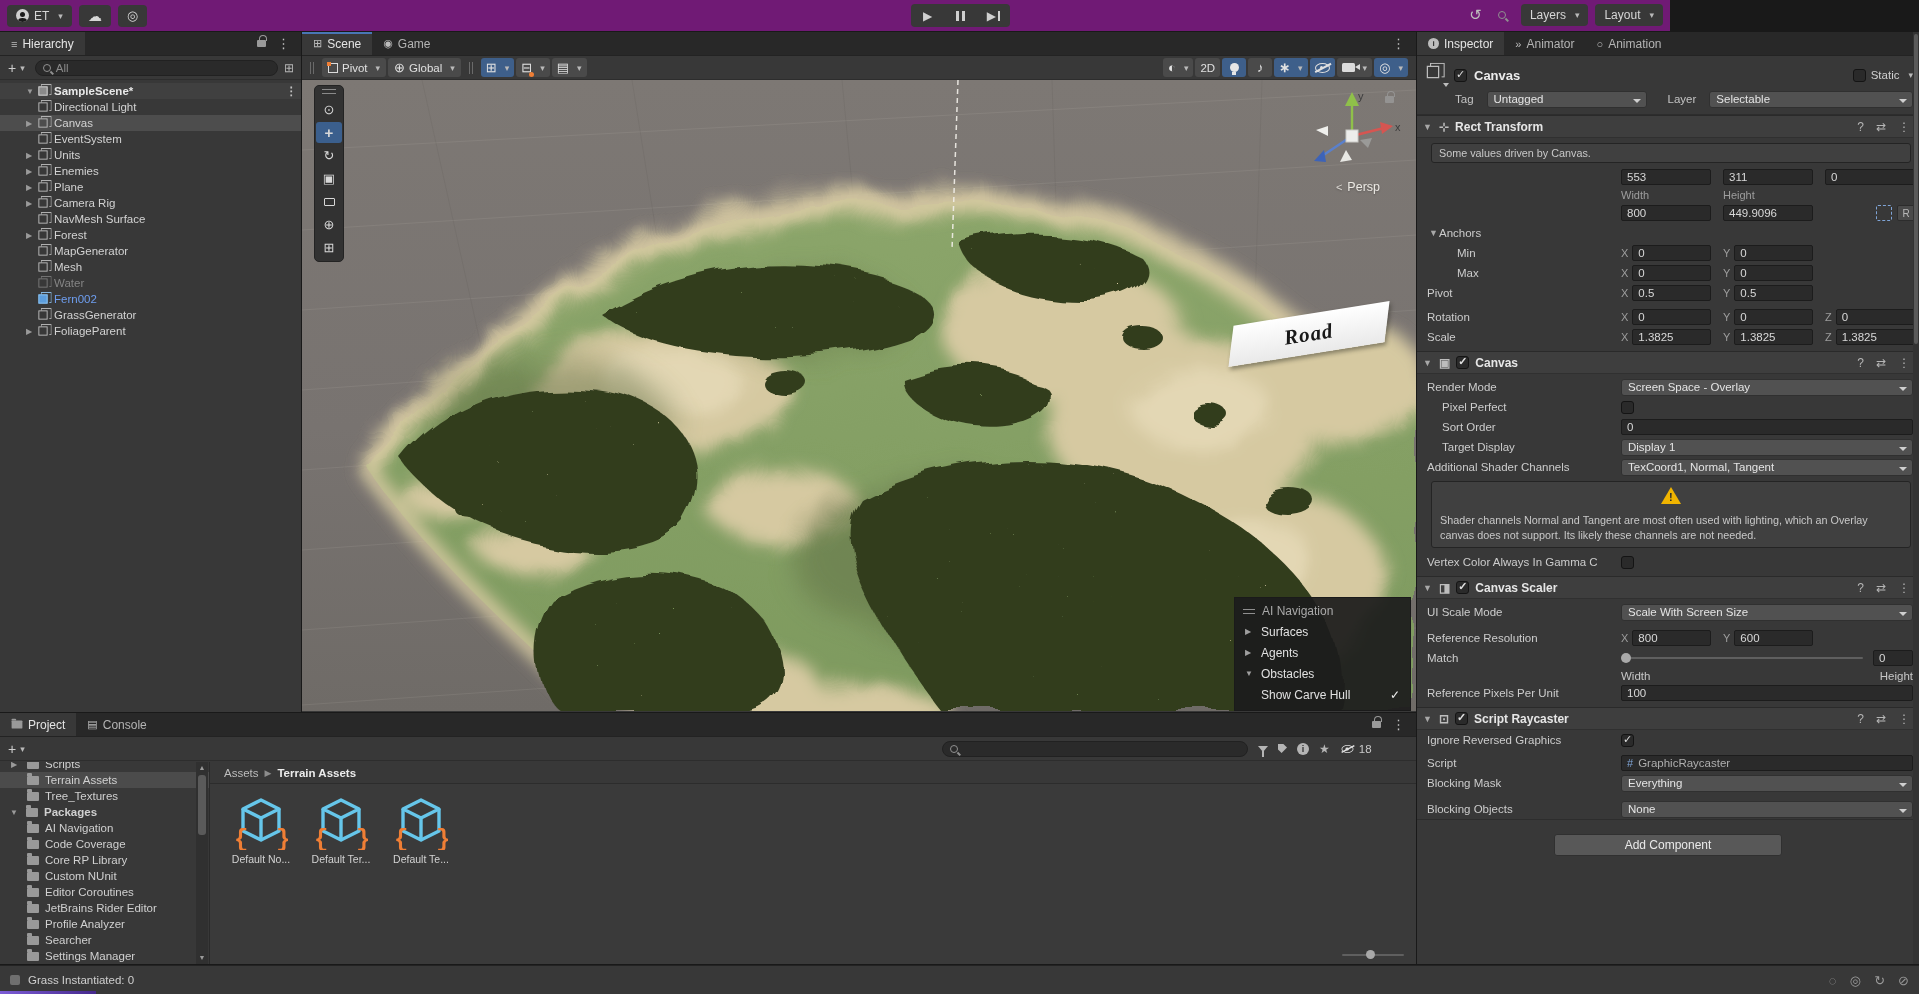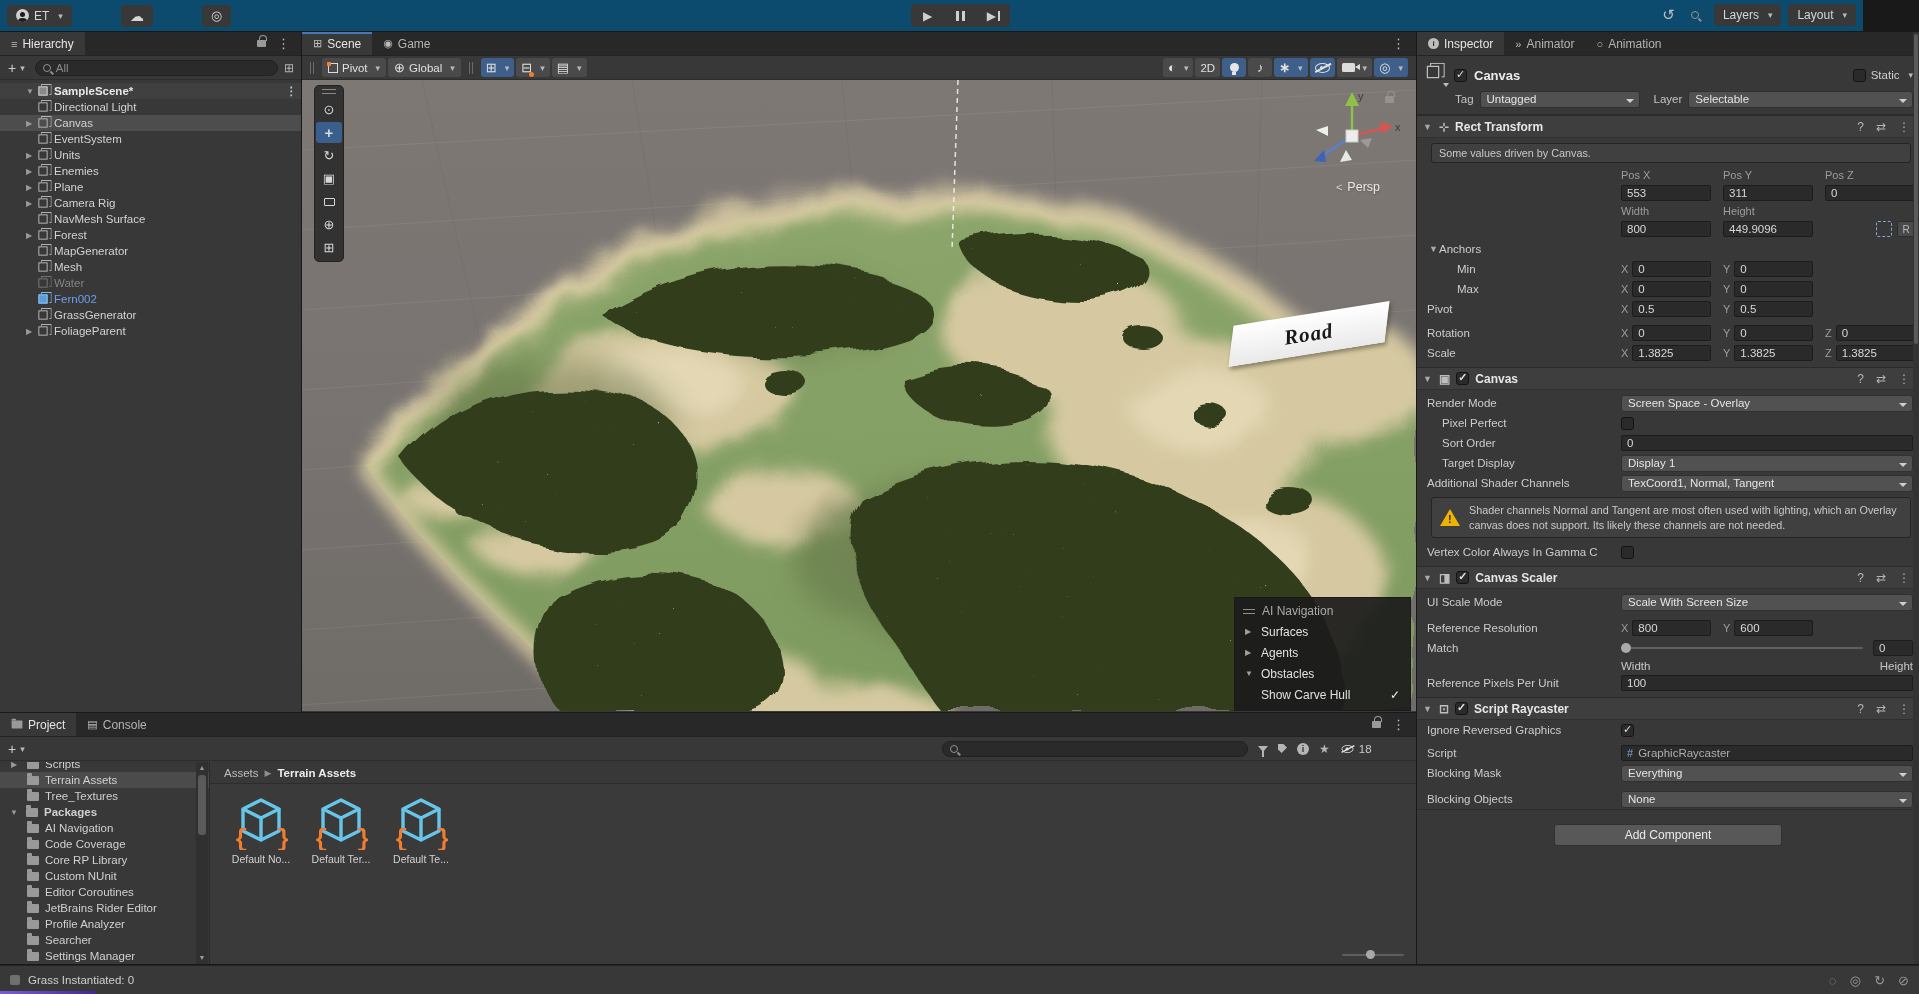--- a/index.html
+++ b/index.html
@@ -31,21 +31,21 @@
   .icon-eye::after { content:""; position:absolute; left:4px; top:2px; width:3.5px; height:3.5px; border-radius:50%; background:#e0e0e0; }
   .icon-eye.slash::before { content:""; position:absolute; left:-2px; top:3px; width:18px; height:1.6px; background:#e0e0e0; transform:rotate(-28deg); }
   .icon-cam { width:13px; height:9px; background:#dcdcdc; border-radius:1.5px; position:relative; }
   .icon-cam::after { content:""; position:absolute; right:-5px; top:1px; border-top:3.5px solid transparent; border-bottom:3.5px solid transparent; border-right:5px solid #dcdcdc; }
   .icon-bulb { width:9px; height:9px; background:#e6e6e6; border-radius:50%; position:relative; }
   .icon-bulb::after { content:""; position:absolute; left:2.2px; bottom:-3.4px; width:4.6px; height:3px; background:#e6e6e6; }
   .icon-pivot { width:10px; height:10px; border:1.4px solid #dcdcdc; position:relative; }
   .icon-pivot::after { content:""; position:absolute; left:-2px; top:-2px; width:4px; height:4px; background:#ef7e35; }
 
   
-  .topbar { position:absolute; left:0; top:0; width:1863px; height:31px; background:#0c4a6e; display:flex; align-items:center;gap:42px; }
+  .topbar { position:absolute; left:0; top:0; width:1670px; height:31px; background:#701a75; display:flex; align-items:center; }
   .tb-btn { background:#383838; border-radius:4px; height:22px; display:flex; align-items:center; gap:5px; padding:0 9px;
             color:#d6d6d6; font-size:12px; margin-left:7px; cursor:default; }
   .icon-person { width:13px; height:13px; border-radius:50%; background:#cfcfcf; position:relative; overflow:hidden; }
   .icon-person::before { content:""; position:absolute; left:4px; top:2.5px; width:5px; height:5px; border-radius:50%; background:#1b1b1b; }
   .icon-person::after { content:""; position:absolute; left:2px; top:8.5px; width:9px; height:6px; border-radius:50% 50% 0 0; background:#1b1b1b; }
   .tb-center { position:absolute; left:911px; top:4px; display:flex; }
   .tb-play { width:33px; height:23px; background:#383838; display:flex; align-items:center; justify-content:center; color:#cfcfcf; font-size:12px; }
   .tb-play:first-child { border-radius:4px 0 0 4px; }
   .tb-play:last-child { border-radius:0 4px 4px 0; }
   .pbar { width:3px; height:10px; background:#cfcfcf; margin:0 1.5px; display:inline-block; }
@@ -126,37 +126,37 @@
   .ainav-carve .ck { margin-left:auto; color:#ececec; font-size:12px; }
 
   
   .insp-head { padding:6px 6px 4px 8px; border-bottom:1px solid #2d2d2d; }
   .ih-row1 { display:flex; align-items:center; gap:7px; height:26px; }
   .obj-icon { position:relative; width:22px; height:22px; flex:none; }
   .obj-icon .icon-ucube { position:absolute; left:3px; top:3px; transform:scale(1.25); }
   .obj-icon::after { content:""; position:absolute; right:-2px; bottom:-1px; border-left:3.5px solid transparent; border-right:3.5px solid transparent; border-top:4px solid #bdbdbd; }
   .objname { font-size:13px; font-weight:bold; color:#ececec; flex:1; }
   .static-group { display:flex; align-items:center; gap:5px; color:#cfcfcf; font-size:11.5px; }
-  .ih-row2 { display:flex; align-items:center; gap:6px; height:22px; padding-left:30px; font-size:11.5px; color:#c3c3c3; }
+  .ih-row2 { display:flex; align-items:center; gap:13px; height:22px; padding-left:30px; font-size:11.5px; color:#c3c3c3; }
   .comp-header { height:23px; display:flex; align-items:center; background:#3e3e3e; border-top:1px solid #2a2a2a; border-bottom:1px solid #303030; font-weight:bold; font-size:12px; color:#e6e6e6; padding:0 6px; gap:6px; }
   .comp-header .fold { font-size:9px; color:#a8a8a8; width:10px; }
   .comp-header .cicon { font-size:12px; color:#bdbdbd; }
   .comp-header .hsp { flex:1; }
   .comp-header .hic { color:#b5b5b5; font-size:12px; font-weight:normal; padding:0 3px; }
   .insp-row { display:flex; align-items:center; min-height:20px; padding-left:10px; padding-right:6px; font-size:11.5px; color:#cccccc; }
   .insp-label { width:194px; flex:none; white-space:nowrap; overflow:hidden; }
   .insp-label.ind { padding-left:15px; }
   .insp-label.ind2 { padding-left:30px; }
   .fcols { display:flex; gap:12px; flex:1; }
   .slot { width:90px; display:flex; align-items:center; }
   .slot .tf { flex:1; }
   .collab { color:#9d9d9d; font-size:11px; }
   .ax { color:#9d9d9d; margin-right:4px; font-size:11px; }
   .helpbox { margin:5px 8px 4px 14px; background:#404040; border:1px solid #242424; border-radius:3px; padding:3px 7px; font-size:10.8px; color:#c8c8c8; }
-  .warnbox { margin:4px 8px 4px 14px; background:#404040; border:1px solid #242424; border-radius:3px; padding:5px 8px; display:flex; gap:9px; align-items:center; font-size:10.8px; color:#c8c8c8; line-height:1.35; }
+  .warnbox { margin:4px 8px 4px 14px; background:#404040; border:1px solid #242424; border-radius:3px; padding:5px 8px; display:flex; gap:9px; align-items:center; font-size:10.8px; color:#c8c8c8; line-height:1.35;flex-direction:column; }
   .anchorbtn { width:16px; height:16px; border:1.4px dashed #7fa4d6; border-radius:2px; margin-right:5px; }
   .rbtn { width:18px; height:16px; background:#4a4a4a; border:1px solid #2c2c2c; border-radius:2px; color:#b9b9b9; font-size:10px; display:flex; align-items:center; justify-content:center; }
   .slider { position:relative; height:2px; background:#5f5f5f; flex:1; margin-right:10px; border-radius:1px; }
   .slider .thumb { position:absolute; left:0; top:-4.5px; width:10px; height:10px; border-radius:50%; background:#aaaaaa; }
   .sublabels { display:flex; flex:1; justify-content:space-between; color:#c6c6c6; }
   .addcomp-wrap { display:flex; justify-content:center; padding:14px 0 10px; }
   .addcomp { width:228px; height:22px; background:#585858; border:1px solid #303030; border-radius:3px; display:flex; align-items:center; justify-content:center; font-size:12px; color:#eaeaea; }
   .qicon { font-weight:normal; }
   .insp-scroll { position:absolute; right:0; top:0; width:6px; height:100%; background:#333; }
   .insp-scroll .sthumb { position:absolute; left:1px; top:2px; width:4px; height:310px; background:#5a5a5a; border-radius:2px; }
@@ -675,28 +675,20 @@
     <div class="comp-header">
       <span class="fold">▼</span>
       <span class="cicon">⊹</span>
       <span>Rect Transform</span>
       <span class="hsp"></span>
       <span class="hic qicon">?</span>
       <span class="hic">⇄</span>
       <span class="hic">⋮</span>
     </div>
     <div class="helpbox">Some values driven by Canvas.</div>
-    <div class="insp-row" style="min-height:16px;">
-      <span class="insp-label"></span>
-      <div class="fcols">
-        <span class="slot collab">Pos X</span>
-        <span class="slot collab">Pos Y</span>
-        <span class="slot collab">Pos Z</span>
-      </div>
-    </div>
     <div class="insp-row">
       <span class="insp-label"></span>
       <div class="fcols">
         <span class="slot">
             <span class="tf" style="flex:1;">553</span>
           </span>
         <span class="slot">
             <span class="tf" style="flex:1;">311</span>
           </span>
         <span class="slot">

